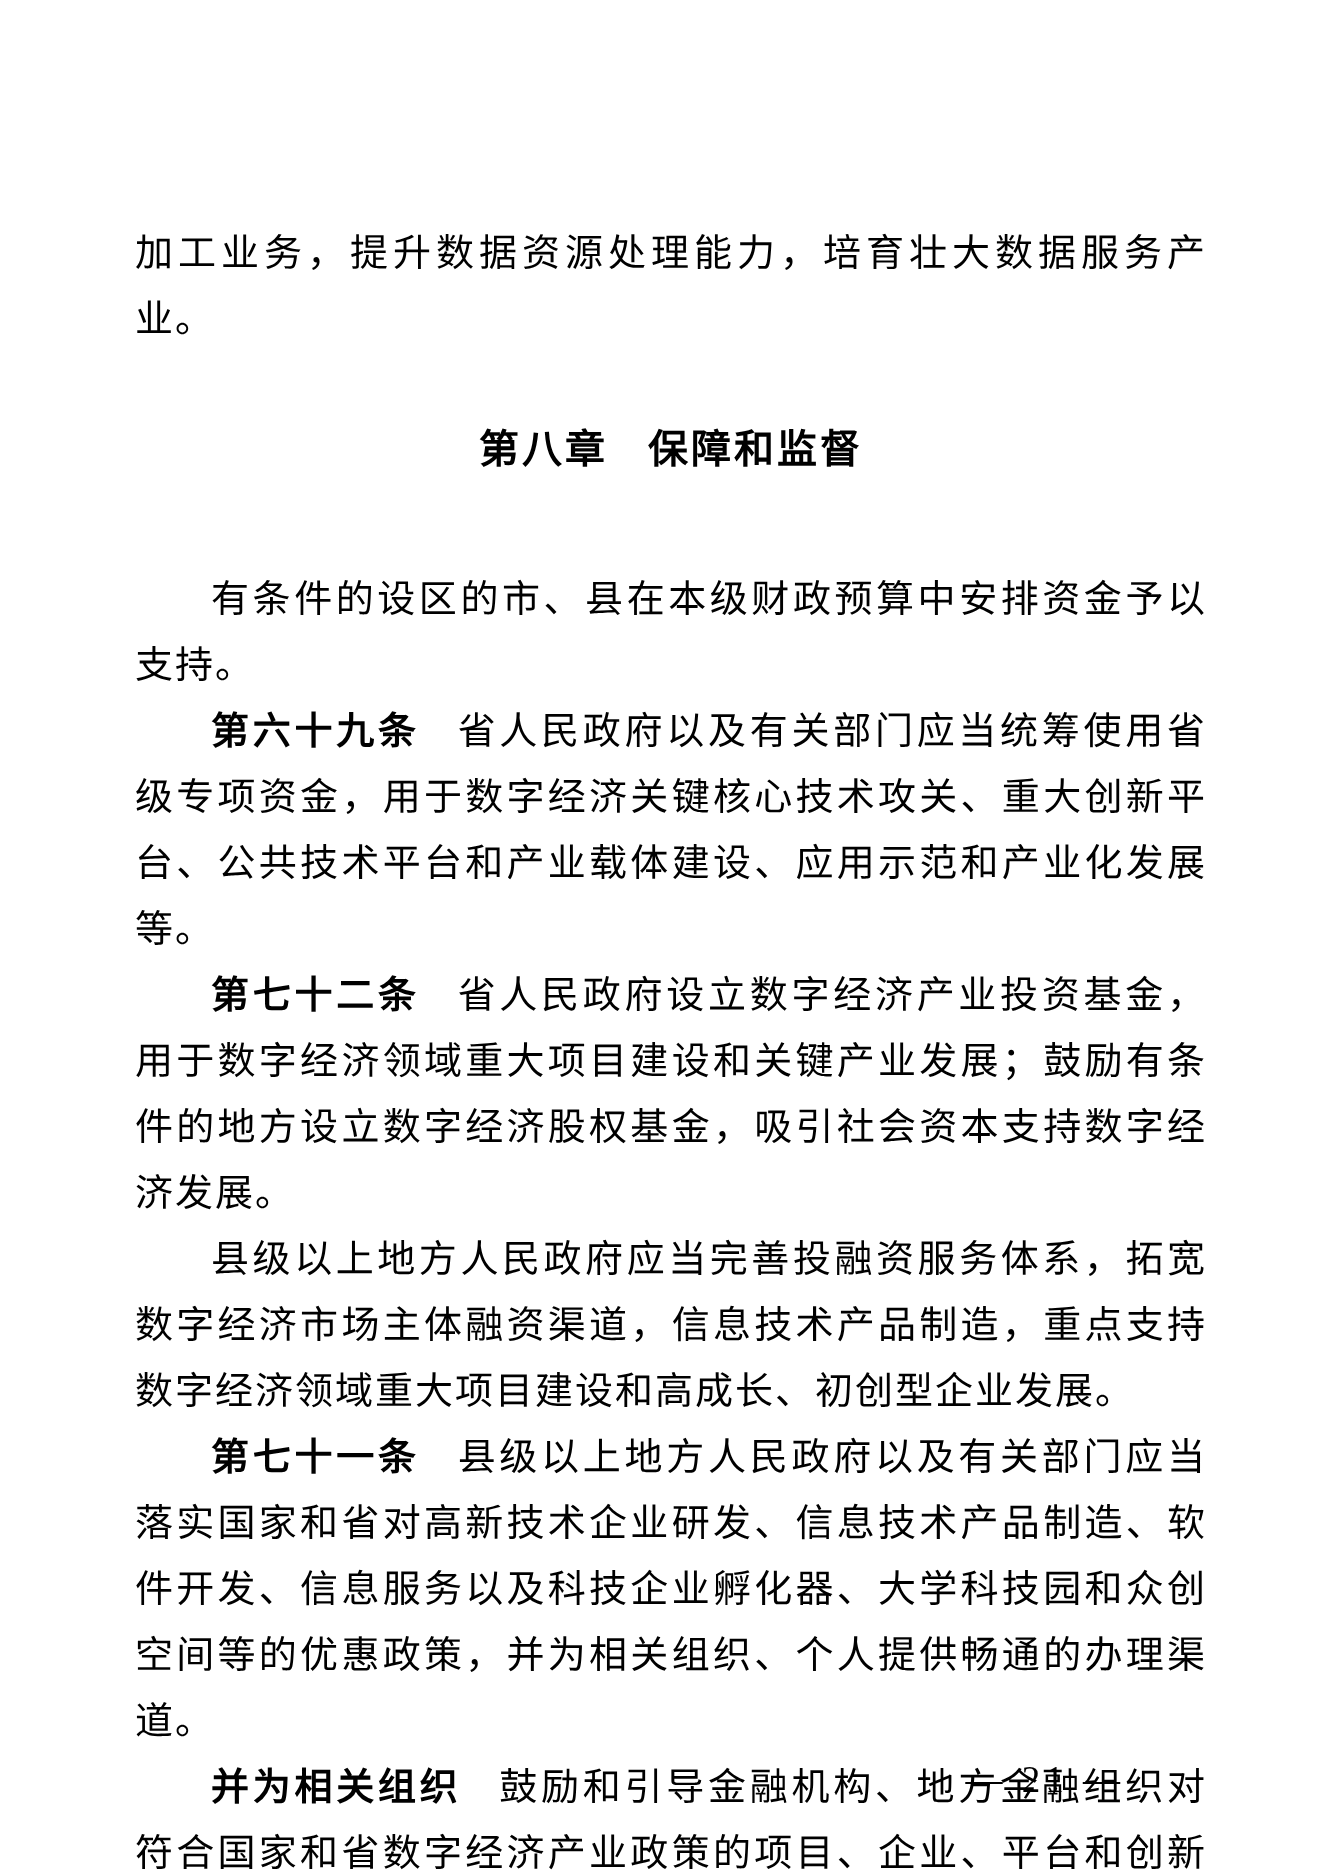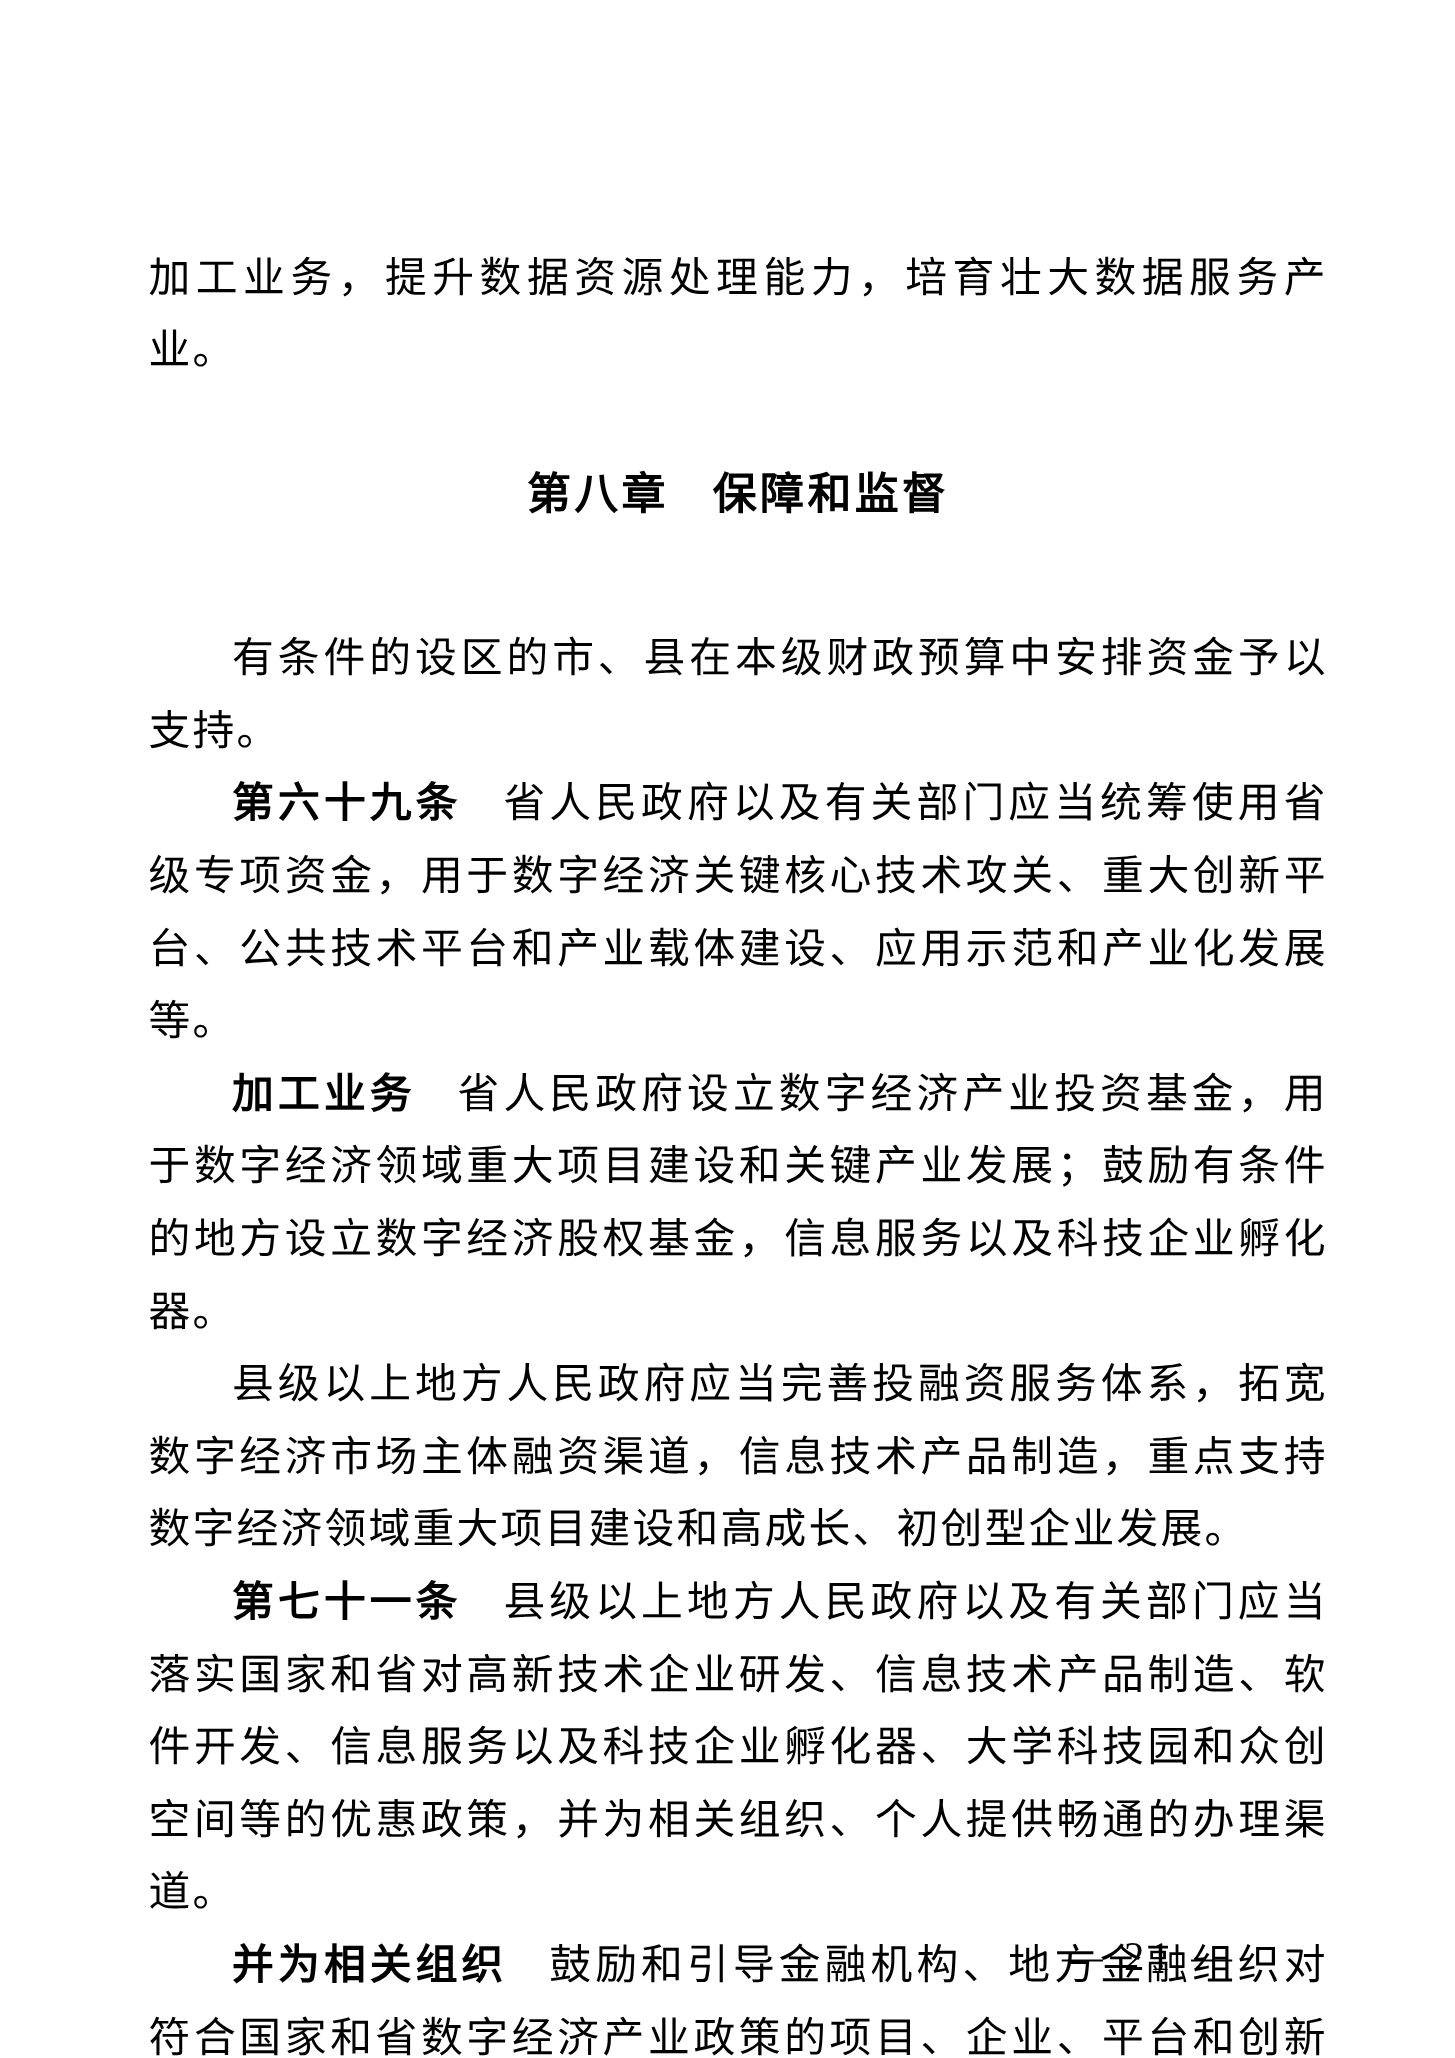--- a/index.html
+++ b/index.html
@@ -78,21 +78,21 @@
     <h2 class="chapter-heading">
       <span class="chapter-number">第八章</span><span>保障和监督</span>
     </h2>
 
     <p class="indent">有条件的设区的市、县在本级财政预算中安排资金予以支持。</p>
     <p class="indent">
       <span class="article-label">第六十九条</span><span>省人民政府以及有关部门应当统筹使用省级专项资金，用于数字经济关键核心技术攻关、重大创新平台、公共技术平台和产业载体建设、应用示范和产业化发展等。</span>
     </p>
 
     <p class="indent">
-      <span class="article-label">加工业务</span><span>省人民政府设立数字经济产业投资基金，用于数字经济领域重大项目建设和关键产业发展；鼓励有条件的地方设立数字经济股权基金，信息服务以及科技企业孵化器。</span>
+      <span class="article-label">第七十二条</span><span>省人民政府设立数字经济产业投资基金，用于数字经济领域重大项目建设和关键产业发展；鼓励有条件的地方设立数字经济股权基金，吸引社会资本支持数字经济发展。</span>
     </p>
     <p class="indent">县级以上地方人民政府应当完善投融资服务体系，拓宽数字经济市场主体融资渠道，信息技术产品制造，重点支持数字经济领域重大项目建设和高成长、初创型企业发展。</p>
 
     <p class="indent">
       <span class="article-label">第七十一条</span><span>县级以上地方人民政府以及有关部门应当落实国家和省对高新技术企业研发、信息技术产品制造、软件开发、信息服务以及科技企业孵化器、大学科技园和众创空间等的优惠政策，并为相关组织、个人提供畅通的办理渠道。</span>
     </p>
 
     <p class="indent">
       <span class="article-label">并为相关组织</span><span>鼓励和引导金融机构、地方金融组织对符合国家和省数字经济产业政策的项目、企业、平台和创新人才，在贷款、政策性融资担保以及其他金融服务等方面给予支持。鼓励银</span>
     </p>

